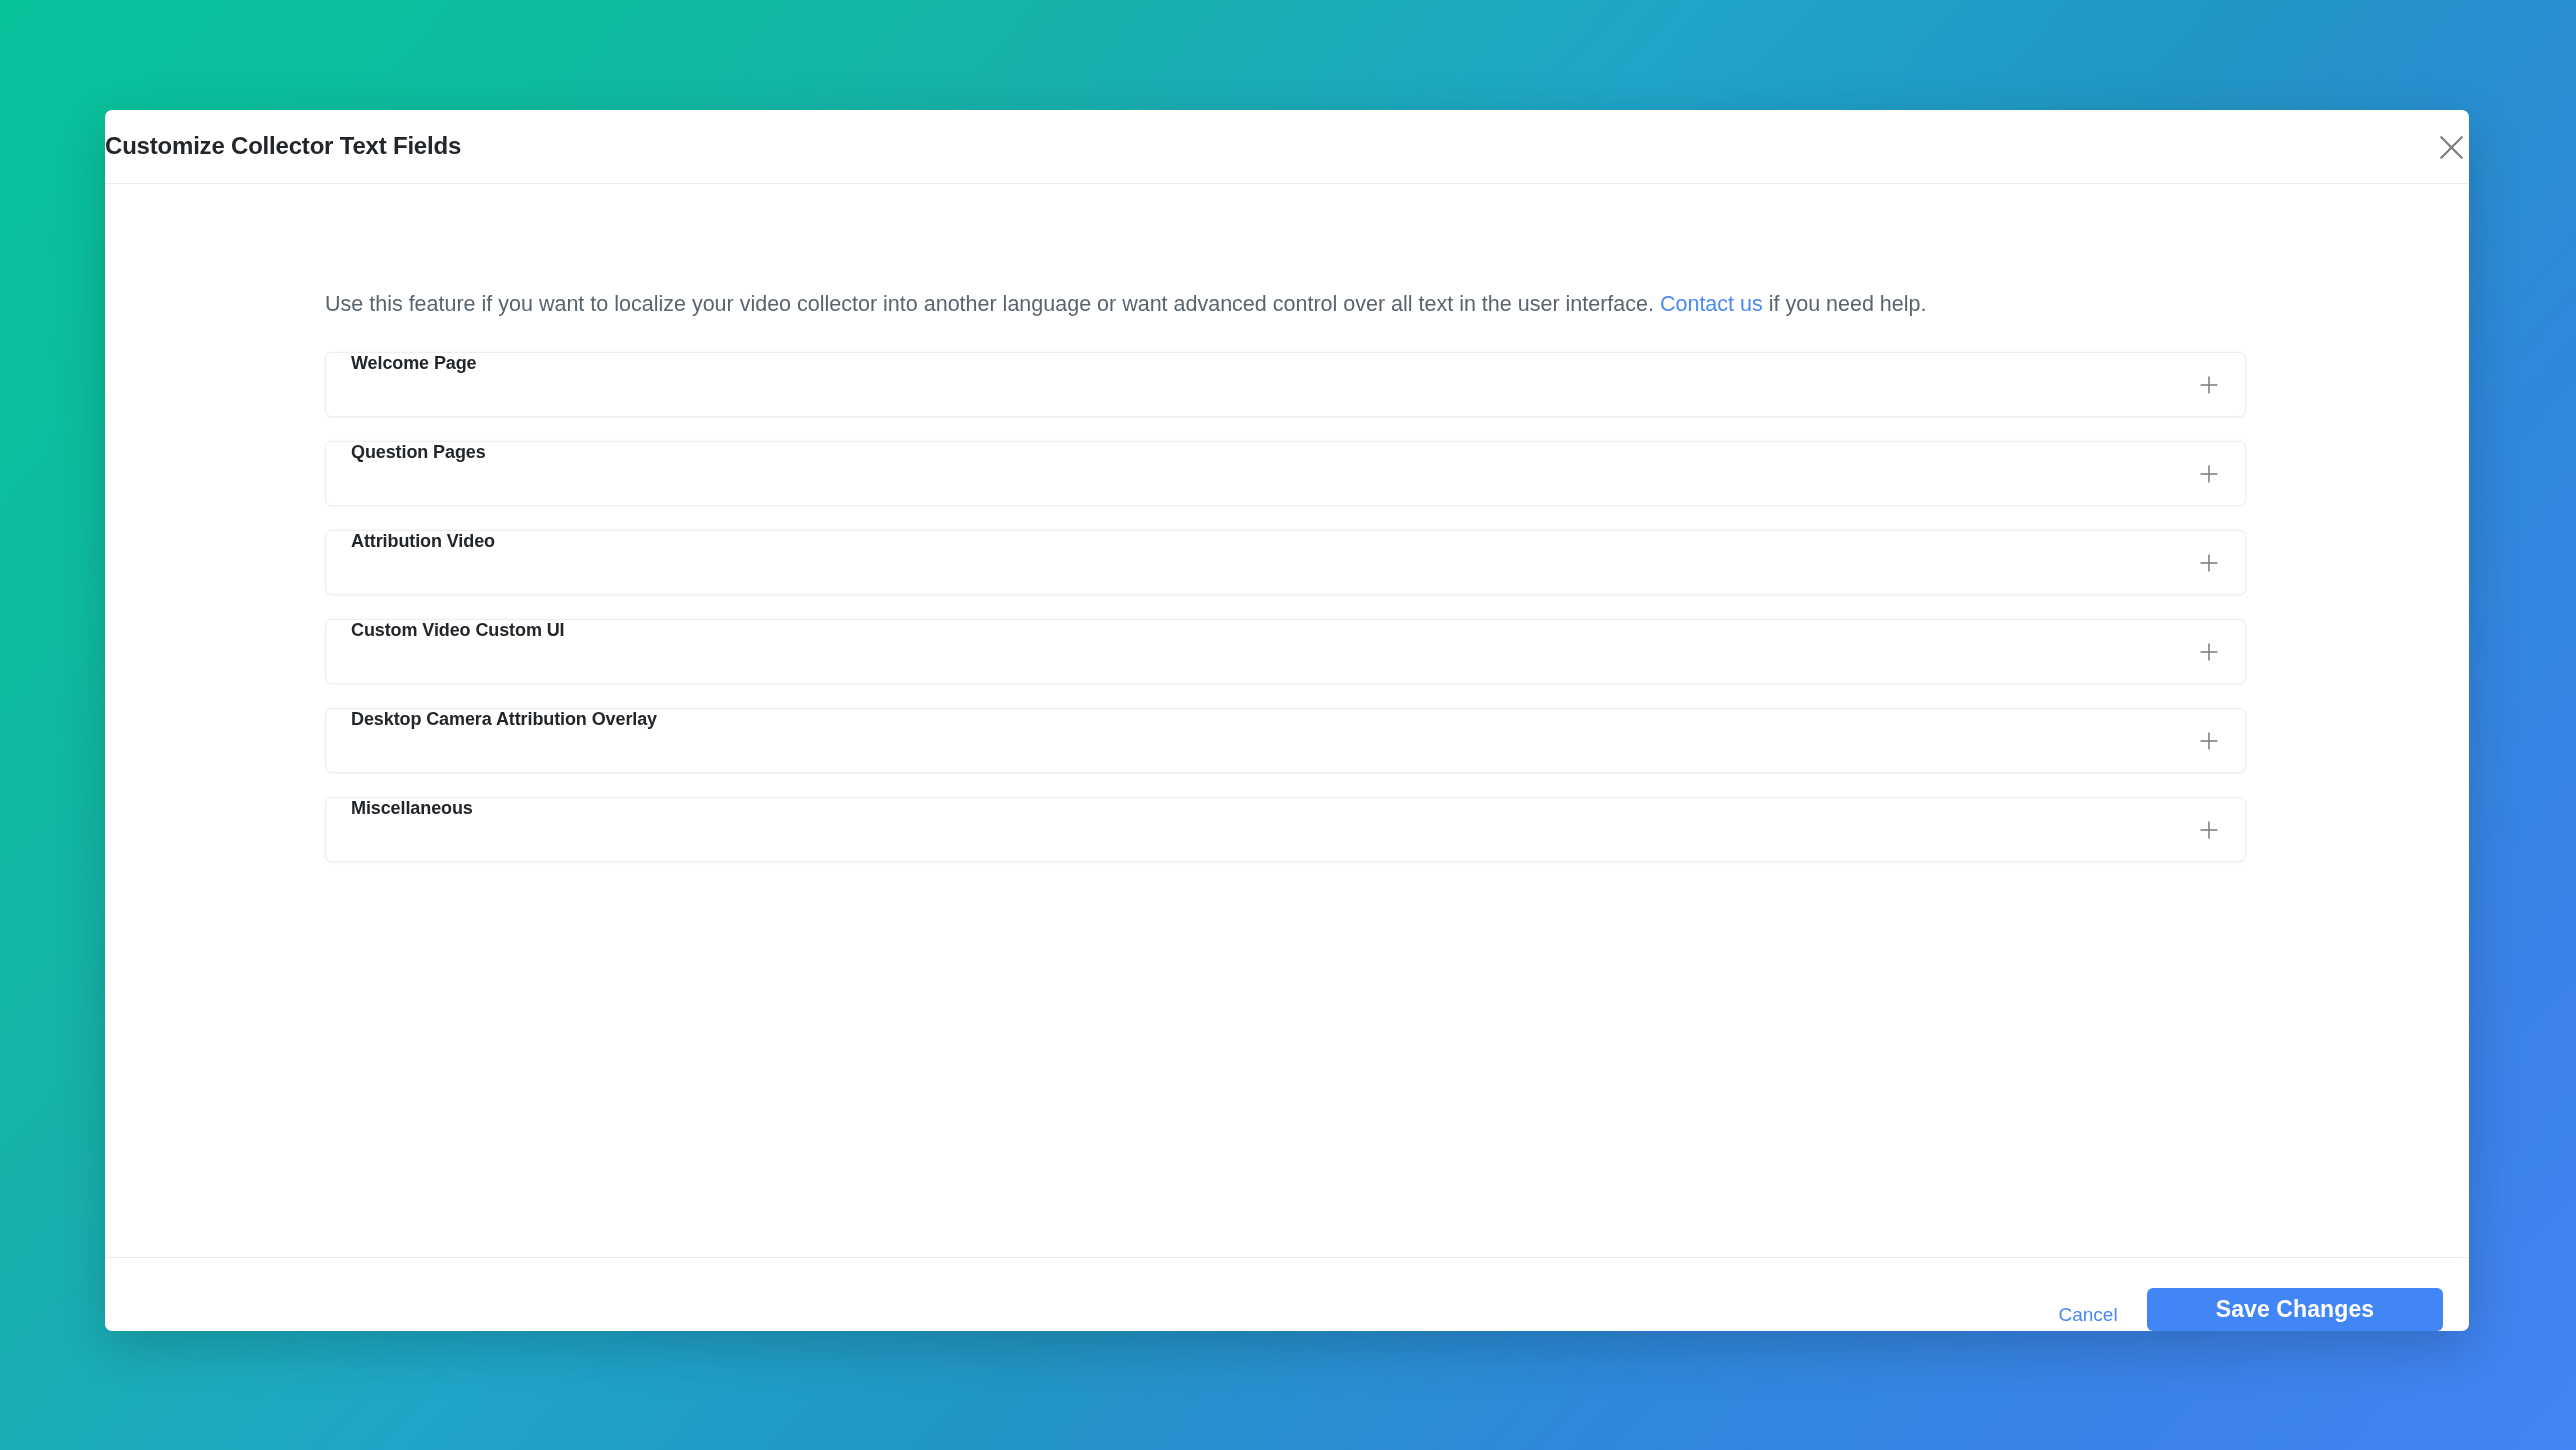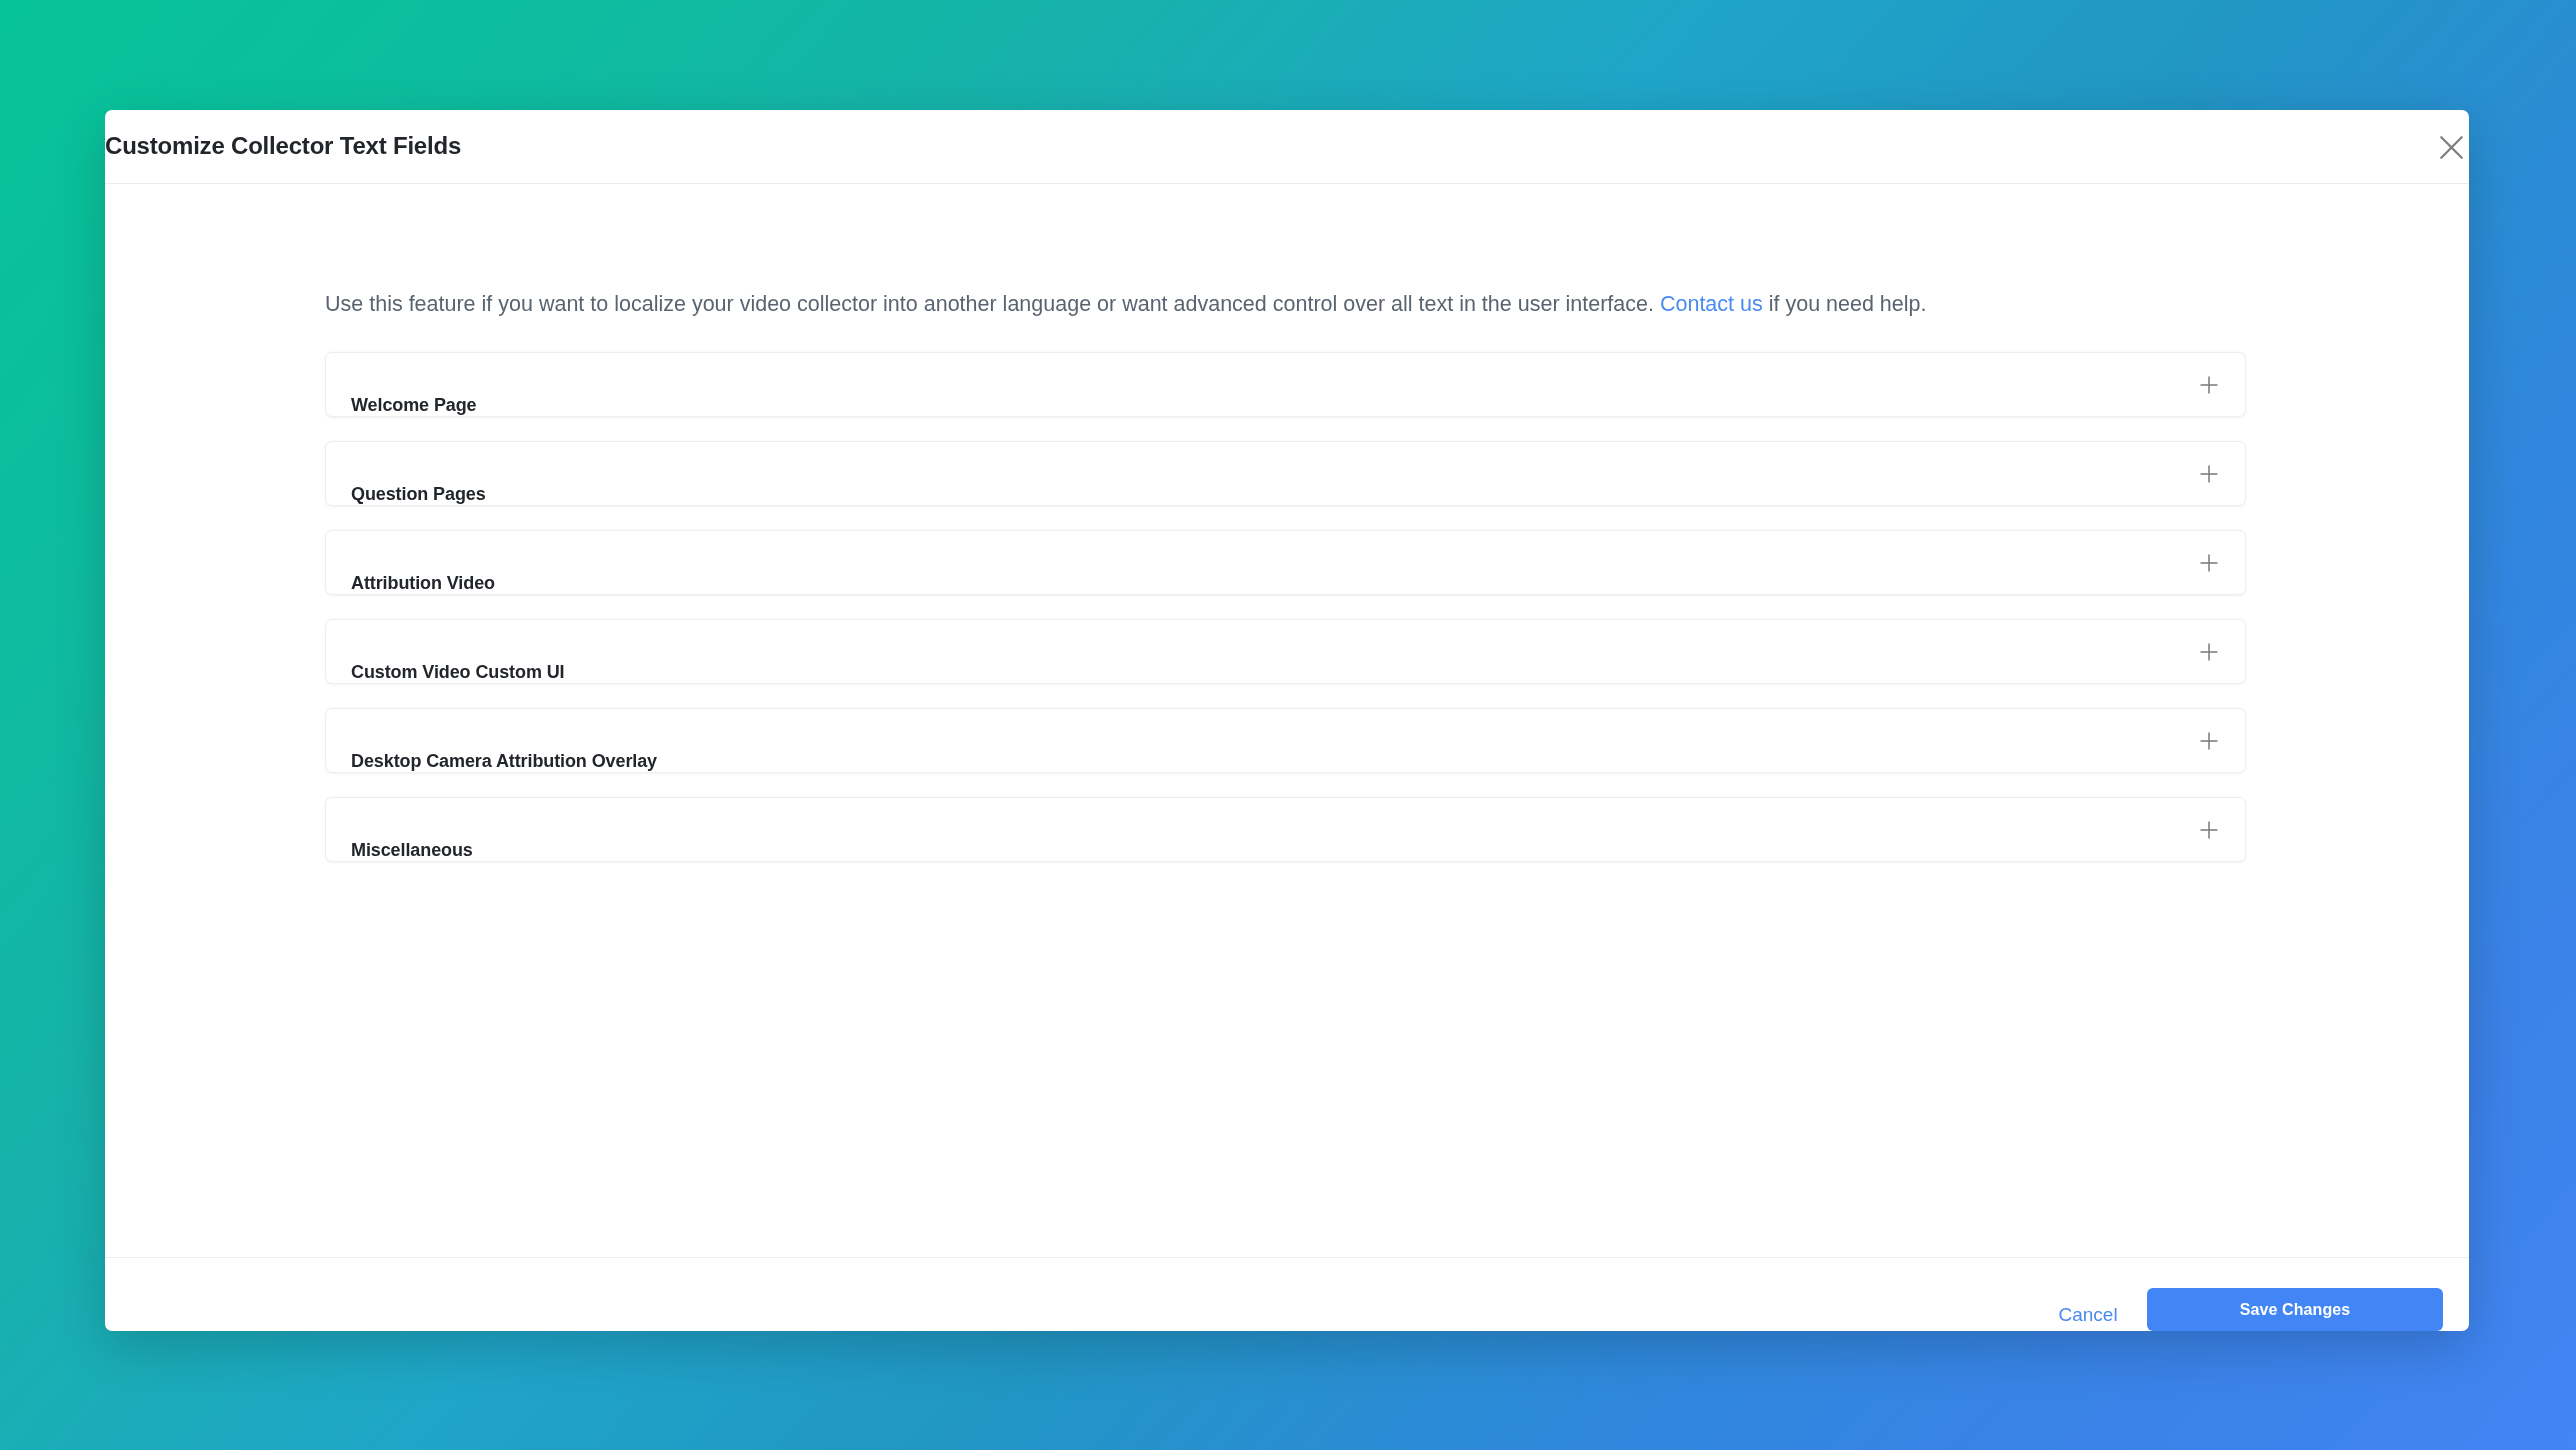--- a/index.html
+++ b/index.html
@@ -109,21 +109,21 @@
   }
 
   .accordion-row {
     position: relative;
     height: 65px;
     background: #ffffff;
     border: 0.9px solid #eceef1;
     border-radius: 6.9px;
     box-shadow: 0 0.9px 2.6px rgba(16,24,40,0.05);
     display: flex;
-    align-items: flex-end;
+    align-items: flex-start;
     cursor: pointer;
   }
 
   .accordion-label {
     margin-left: 25px;
     font-size: 18px;
     font-weight: bold;
     color: #22262b;
     letter-spacing: -0.1px;
   }
@@ -165,21 +165,21 @@
     cursor: pointer;
     font-family: inherit;
     padding: 5.2px 3.4px;
   }
 
   .save-btn {
     width: 296px;
     height: 43px;
     background: #4285f4;
     color: #ffffff;
-    font-size: 16px;
+    font-size: 23px;
     font-weight: bold;
     border: none;
     border-radius: 6px;
     cursor: pointer;
     font-family: inherit;
     letter-spacing: 0.1px;
   }
 </style>
 </head>
 <body>

